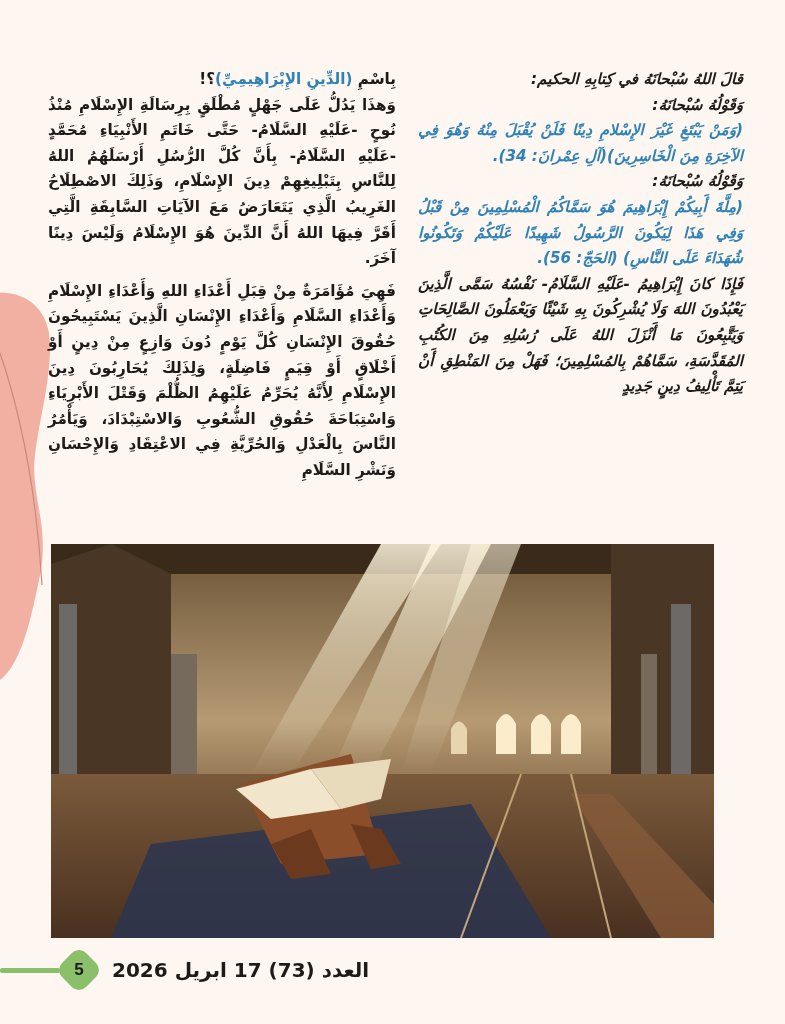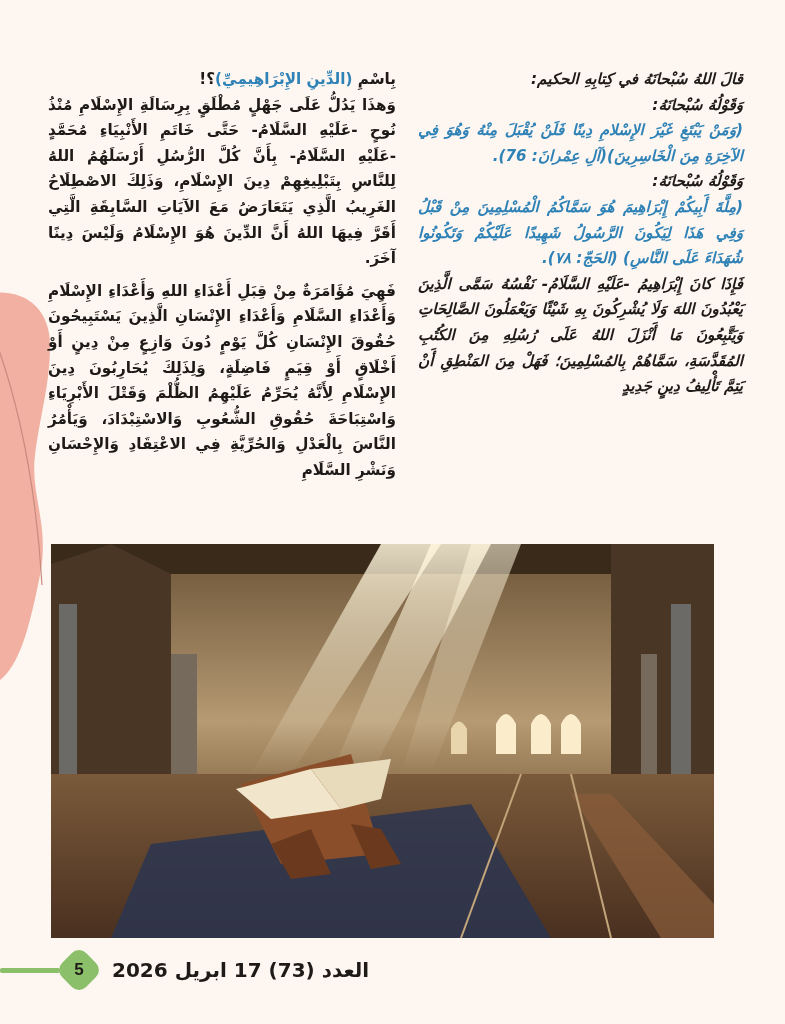--- a/index.html
+++ b/index.html
@@ -52,23 +52,23 @@
 <body>
 
 <svg class="blob" viewBox="0 0 120 400">
   <path d="M0,10 C40,0 70,20 70,60 C70,100 60,130 55,170 C50,210 70,240 60,290 C50,340 40,380 20,395 L0,400 Z" fill="#eea393" opacity="0.85"></path>
   <path d="M0,20 C30,80 55,180 62,300" fill="none" stroke="#c98a7e" stroke-width="1.2"></path>
 </svg>
 
 <div class="col col-right">
   <p>قالَ اللهُ سُبْحانَهُ في كِتابِهِ الحكيم:</p>
   <p>وَقَوْلُهُ سُبْحانَهُ:</p>
-  <p class="verse">(وَمَنْ يَبْتَغِ غَيْرَ الإِسْلامِ دِينًا فَلَنْ يُقْبَلَ مِنْهُ وَهُوَ فِي الآخِرَةِ مِنَ الْخَاسِرِينَ)(آلِ عِمْرانَ: 76).</p>
+  <p class="verse">(وَمَنْ يَبْتَغِ غَيْرَ الإِسْلامِ دِينًا فَلَنْ يُقْبَلَ مِنْهُ وَهُوَ فِي الآخِرَةِ مِنَ الْخَاسِرِينَ)(آلِ عِمْرانَ: 34).</p>
   <p>وَقَوْلُهُ سُبْحانَهُ:</p>
-  <p class="verse">(مِلَّةَ أَبِيكُمْ إِبْرَاهِيمَ هُوَ سَمَّاكُمُ الْمُسْلِمِينَ مِنْ قَبْلُ وَفِي هَذَا لِيَكُونَ الرَّسُولُ شَهِيدًا عَلَيْكُمْ وَتَكُونُوا شُهَدَاءَ عَلَى النَّاسِ) (الحَجّ: ٧٨).</p>
+  <p class="verse">(مِلَّةَ أَبِيكُمْ إِبْرَاهِيمَ هُوَ سَمَّاكُمُ الْمُسْلِمِينَ مِنْ قَبْلُ وَفِي هَذَا لِيَكُونَ الرَّسُولُ شَهِيدًا عَلَيْكُمْ وَتَكُونُوا شُهَدَاءَ عَلَى النَّاسِ) (الحَجّ: 56).</p>
   <p>فَإِذَا كانَ إِبْرَاهِيمُ -عَلَيْهِ السَّلَامُ- نَفْسُهُ سَمَّى الَّذِينَ يَعْبُدُونَ اللهَ وَلَا يُشْرِكُونَ بِهِ شَيْئًا وَيَعْمَلُونَ الصَّالِحَاتِ وَيَتَّبِعُونَ مَا أَنْزَلَ اللهُ عَلَى رُسُلِهِ مِنَ الكُتُبِ المُقَدَّسَةِ، سَمَّاهُمْ بِالمُسْلِمِينَ؛ فَهَلْ مِنَ المَنْطِقِ أَنْ يَتِمَّ تَأْلِيفُ دِينٍ جَدِيدٍ</p>
 </div>
 
 <div class="col col-left">
   <p>
     <span>بِاسْمِ </span><span class="verse">(الدِّينِ الإِبْرَاهِيمِيِّ)</span><span>؟!</span>
   </p>
   <p>وَهذَا يَدُلُّ عَلَى جَهْلٍ مُطْلَقٍ بِرِسَالَةِ الإِسْلَامِ مُنْذُ نُوحٍ -عَلَيْهِ السَّلَامُ- حَتَّى خَاتَمِ الأَنْبِيَاءِ مُحَمَّدٍ -عَلَيْهِ السَّلَامُ- بِأَنَّ كُلَّ الرُّسُلِ أَرْسَلَهُمُ اللهُ لِلنَّاسِ بِتَبْلِيغِهِمْ دِينَ الإِسْلَامِ، وَذَلِكَ الاصْطِلَاحُ الغَرِيبُ الَّذِي يَتَعَارَضُ مَعَ الآيَاتِ السَّابِقَةِ الَّتِي أَقَرَّ فِيهَا اللهُ أَنَّ الدِّينَ هُوَ الإِسْلَامُ وَلَيْسَ دِينًا آخَرَ.</p>
   <div class="gap"></div>
   <p>فَهِيَ مُؤَامَرَةٌ مِنْ قِبَلِ أَعْدَاءِ اللهِ وَأَعْدَاءِ الإِسْلَامِ وَأَعْدَاءِ السَّلَامِ وَأَعْدَاءِ الإِنْسَانِ الَّذِينَ يَسْتَبِيحُونَ حُقُوقَ الإِنْسَانِ كُلَّ يَوْمٍ دُونَ وَازِعٍ مِنْ دِينٍ أَوْ أَخْلَاقٍ أَوْ قِيَمٍ فَاضِلَةٍ، وَلِذَلِكَ يُحَارِبُونَ دِينَ الإِسْلَامِ لِأَنَّهُ يُحَرِّمُ عَلَيْهِمُ الظُّلْمَ وَقَتْلَ الأَبْرِيَاءِ وَاسْتِبَاحَةَ حُقُوقِ الشُّعُوبِ وَالاسْتِبْدَادَ، وَيَأْمُرُ النَّاسَ بِالْعَدْلِ وَالحُرِّيَّةِ فِي الاعْتِقَادِ وَالإِحْسَانِ وَنَشْرِ السَّلَامِ</p>

